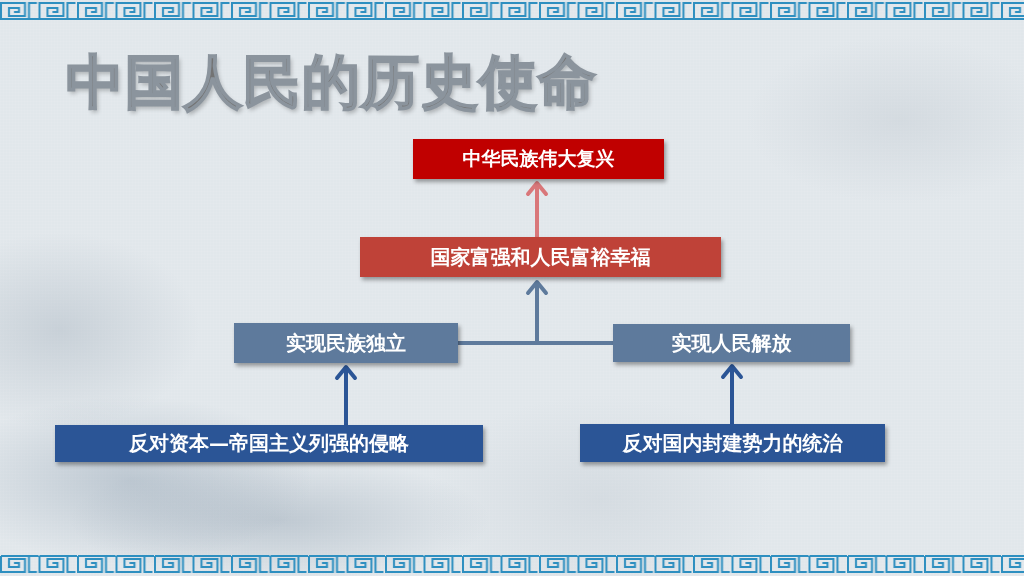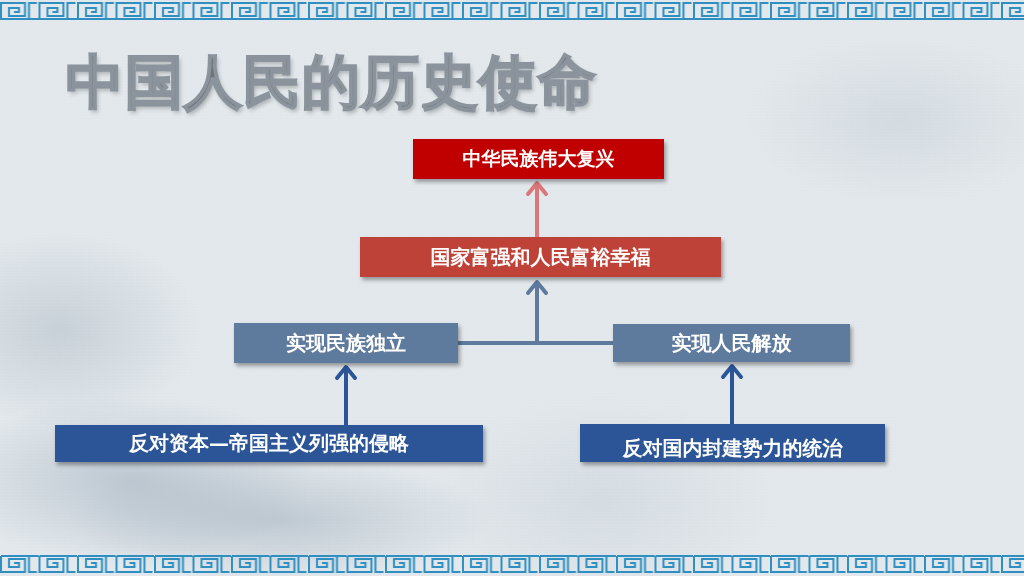--- a/index.html
+++ b/index.html
@@ -85,15 +85,15 @@
 </div>
 
 <div class="box" style="left:613px;top:324px;width:237px;height:38px;background:#5e7a9c;">
   <span>实现人民解放</span>
 </div>
 
 <div class="box" style="left:55px;top:425px;width:428px;height:37px;background:#2b5596;">
   <span>反对资本—帝国主义列强的侵略</span>
 </div>
 
-<div class="box" style="left:580px;top:424px;width:305px;height:38px;background:#2b5596;align-items:flex-end;">
+<div class="box" style="left:580px;top:424px;width:305px;height:38px;background:#2b5596;">
   <span>反对国内封建势力的统治</span>
 </div>
 
 </body></html>

